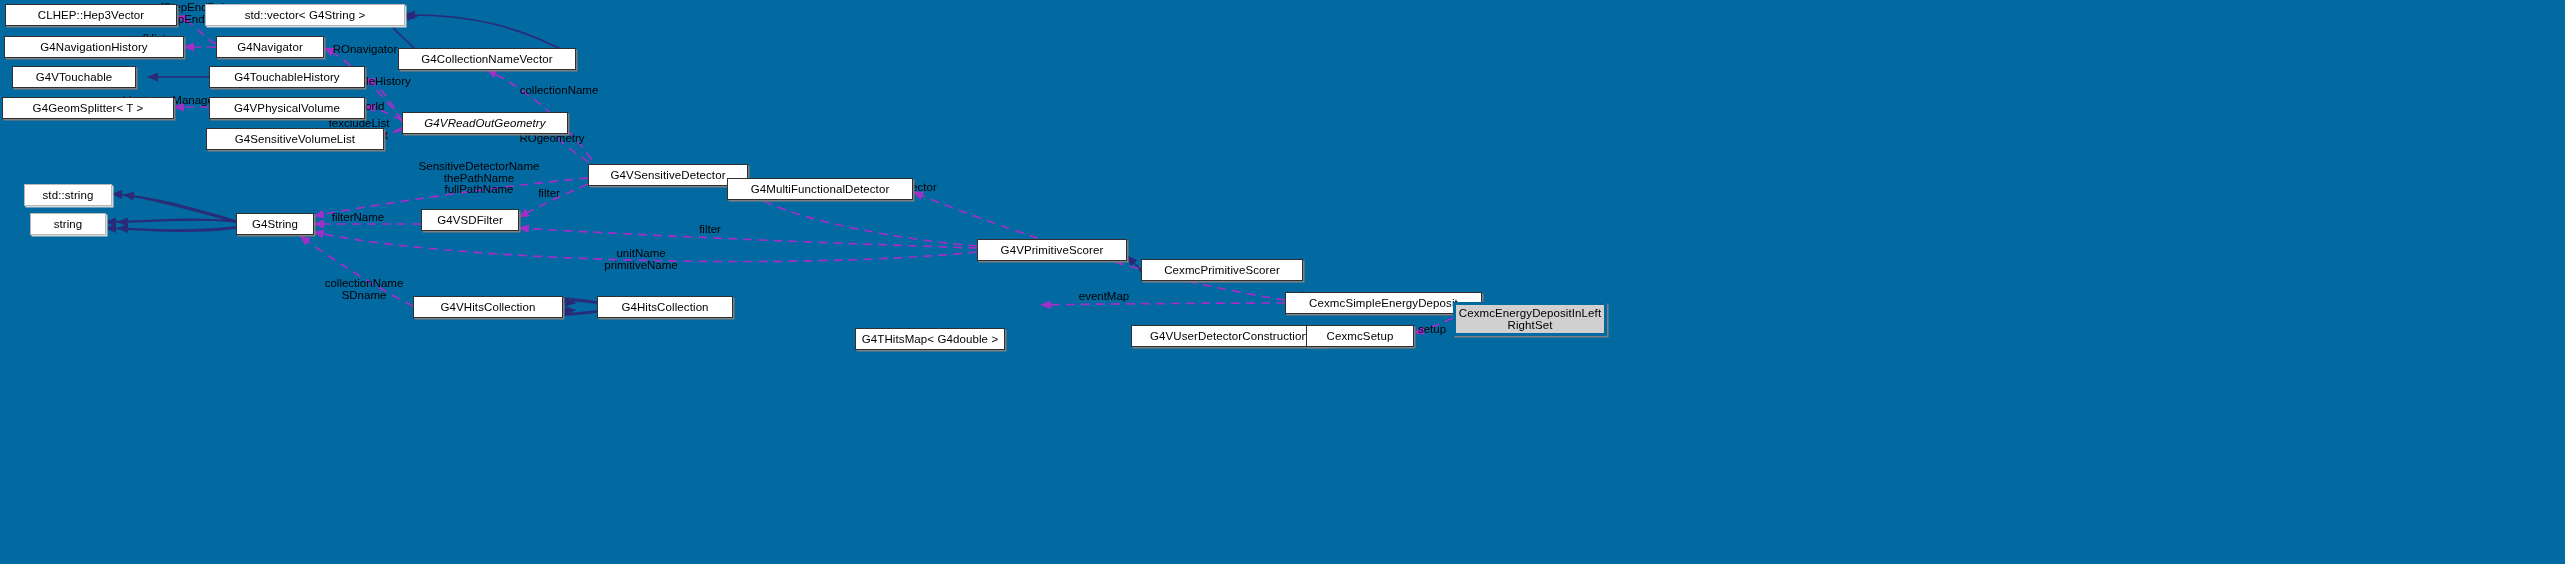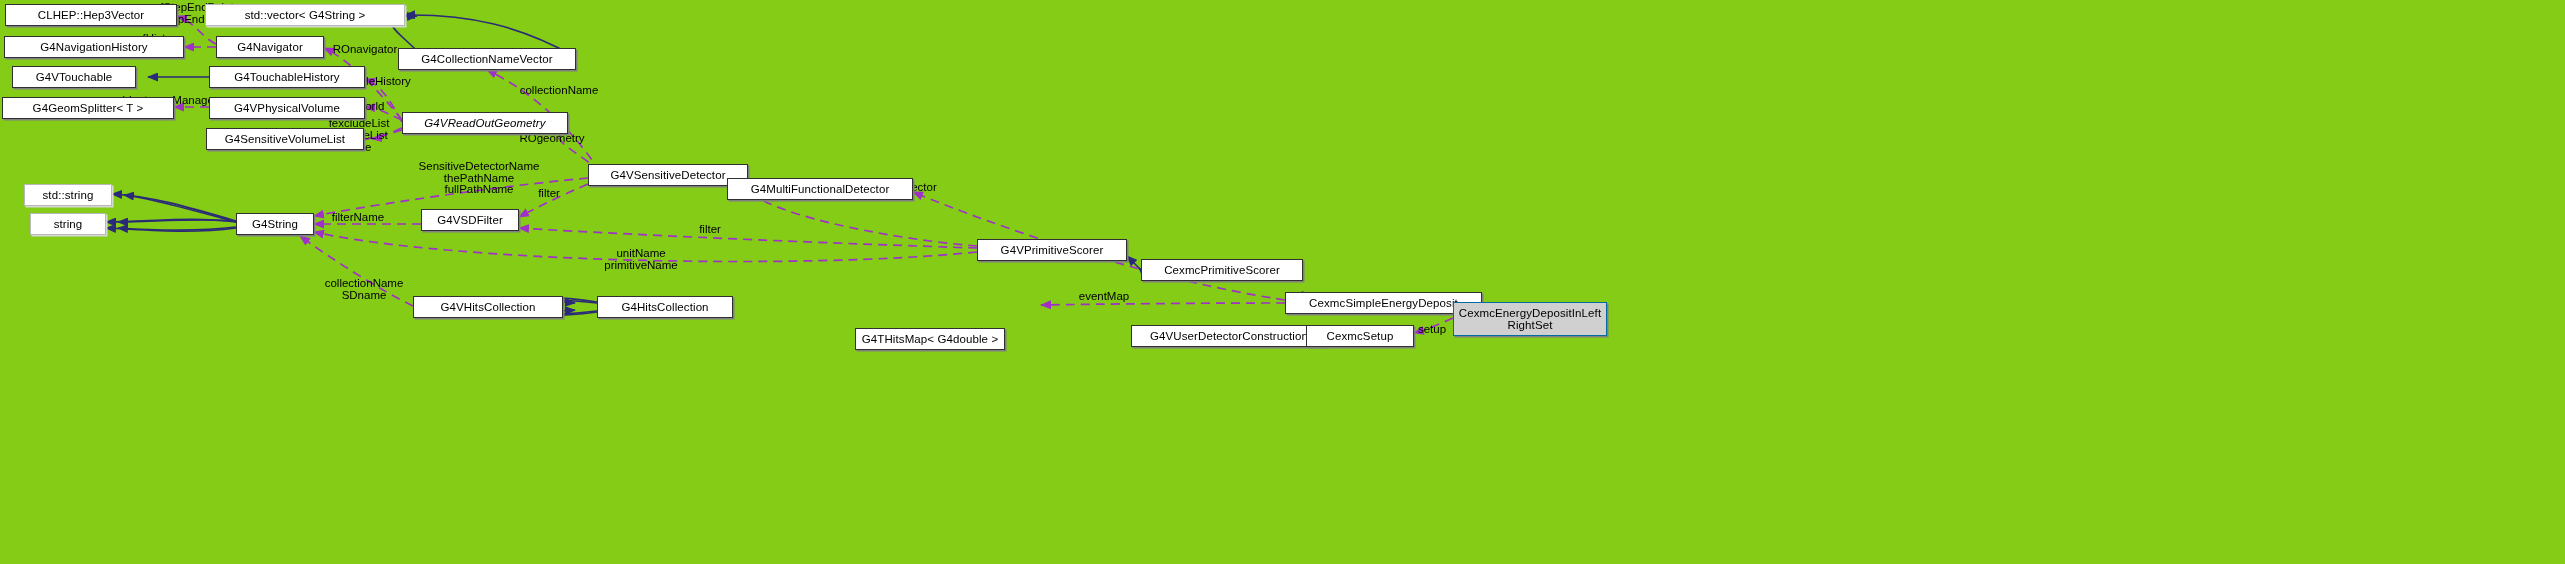--- a/index.html
+++ b/index.html
@@ -5,21 +5,21 @@
 <style>
   html, body {
     margin: 0;
     padding: 0;
     background: #ffffff;
   }
   #canvas {
     position: relative;
     width: 2565px;
     height: 564px;
-    background: #84cc16;
+    background: #0369a1;
     font-family: "Liberation Sans", sans-serif;
     overflow: hidden;
   }
   #edges {
     position: absolute;
     left: 0;
     top: 0;
     width: 2565px;
     height: 564px;
     pointer-events: none;
@@ -43,21 +43,21 @@
   .node.solid {
     border: 1px solid #303030;
     box-shadow: 1.5px 1.5px 0 0 #808080;
   }
   .node.faint {
     border: 1px solid #b8b8b8;
     box-shadow: 1.5px 1.5px 0 0 #d8d8d8;
   }
   .node.root {
     background: #d0d0d0;
-    border: 1px solid #0369a1;
+    border: 3px solid #0369a1;
     box-shadow: 1.5px 1.5px 0 0 #808080;
   }
   .node .nlabel {
     display: block;
     text-align: center;
     padding: 0 4px;
   }
   .edge-label {
     position: absolute;
     font-size: 11.5px;
@@ -193,21 +193,21 @@
     </div>
   <div class="node solid" style="left:2px;   top:97px;  width:172px; height:22px;">
       <span class="nlabel">G4GeomSplitter&lt; T &gt;</span>
     </div>
   <div class="node solid" style="left:209px; top:97px;  width:156px; height:22px;">
       <span class="nlabel">G4VPhysicalVolume</span>
     </div>
   <div class="node solid" style="left:402px; top:112px; width:166px; height:22px;font-style:italic;">
       <span class="nlabel">G4VReadOutGeometry</span>
     </div>
-  <div class="node solid" style="left:206px; top:128px; width:158px; height:22px;">
+  <div class="node solid" style="left:206px; top:128px; width:178px; height:22px;">
       <span class="nlabel">G4SensitiveVolumeList</span>
     </div>
   <div class="node solid" style="left:588px; top:164px; width:160px; height:22px;">
       <span class="nlabel">G4VSensitiveDetector</span>
     </div>
   <div class="node solid" style="left:727px; top:178px; width:186px; height:22px;">
       <span class="nlabel">G4MultiFunctionalDetector</span>
     </div>
   <div class="node faint" style="left:24px;  top:184px; width:88px;  height:22px;align-items:center;">
       <span class="nlabel">std::string</span>

